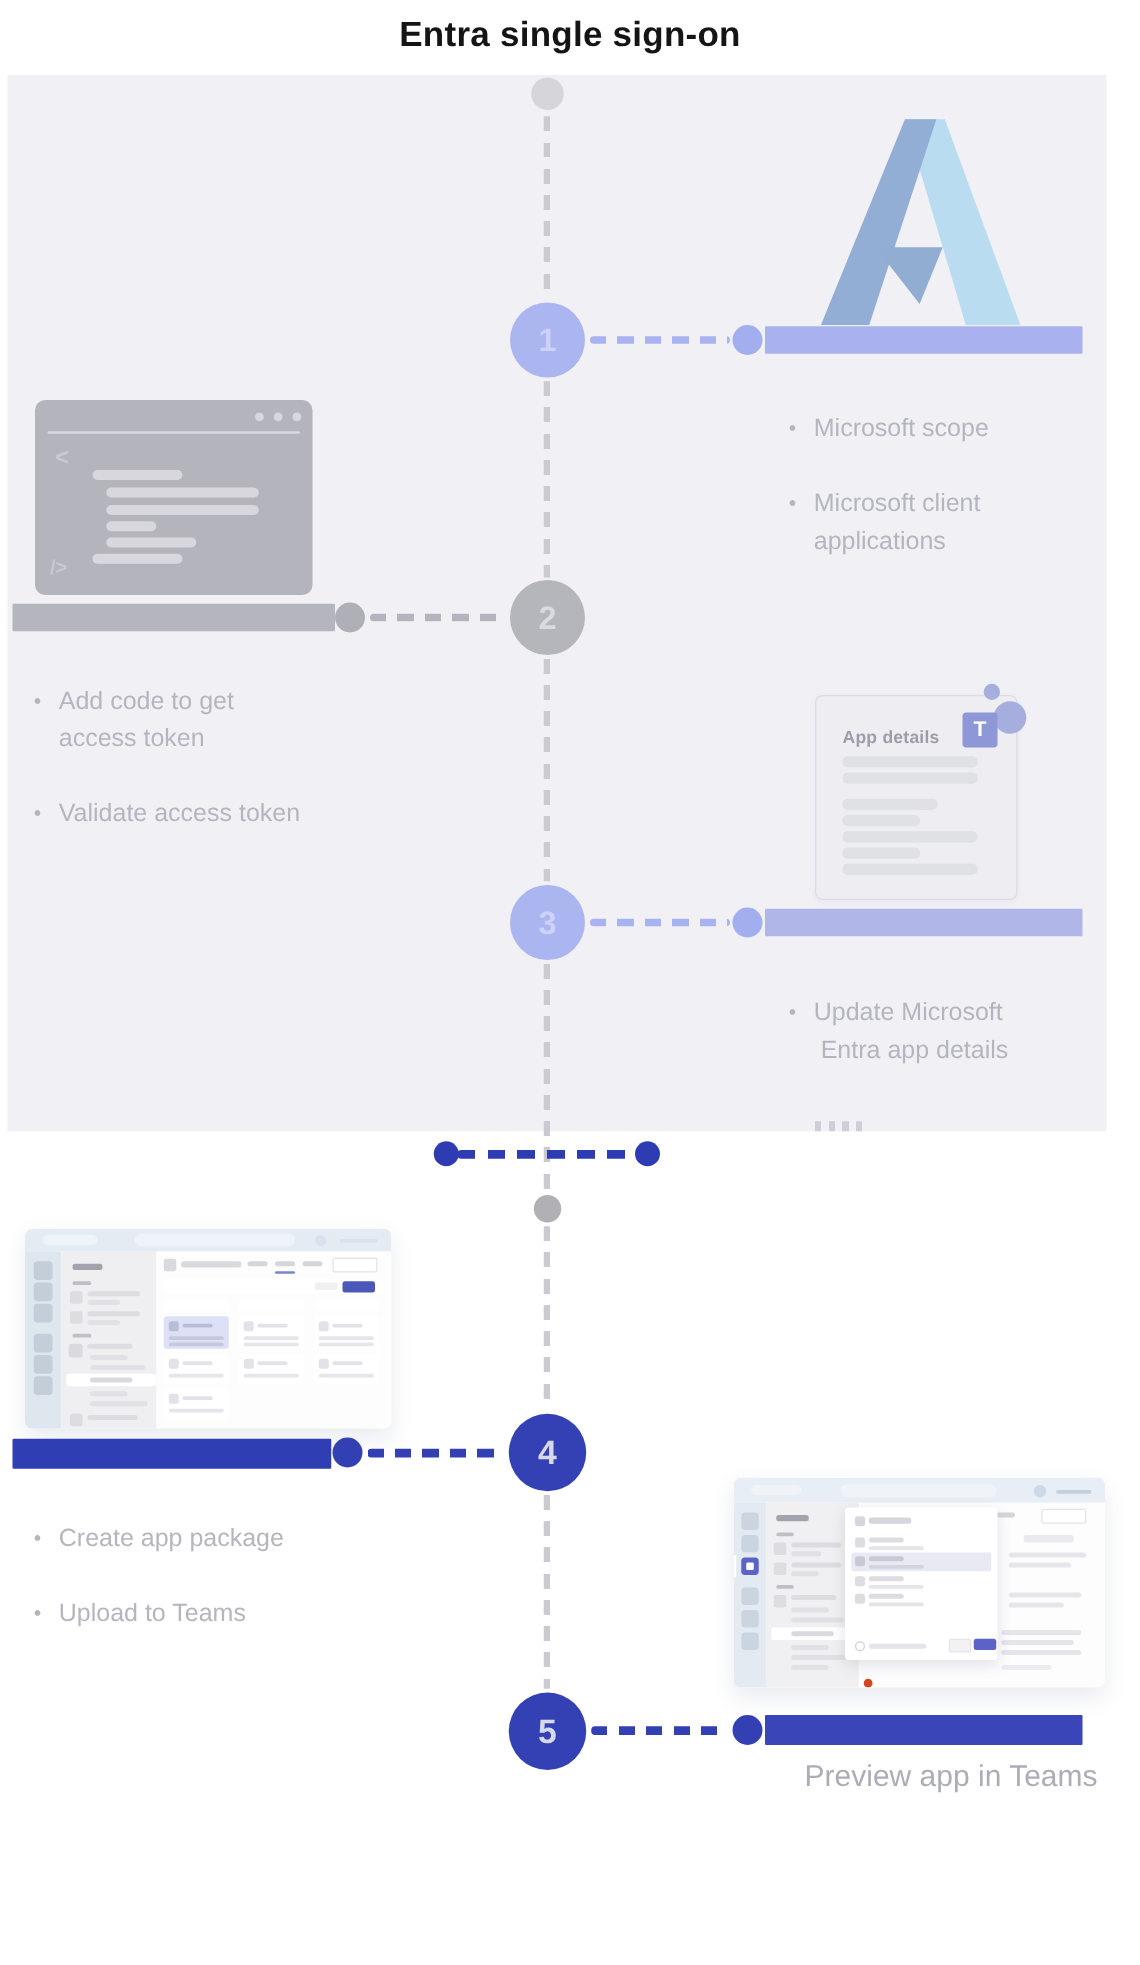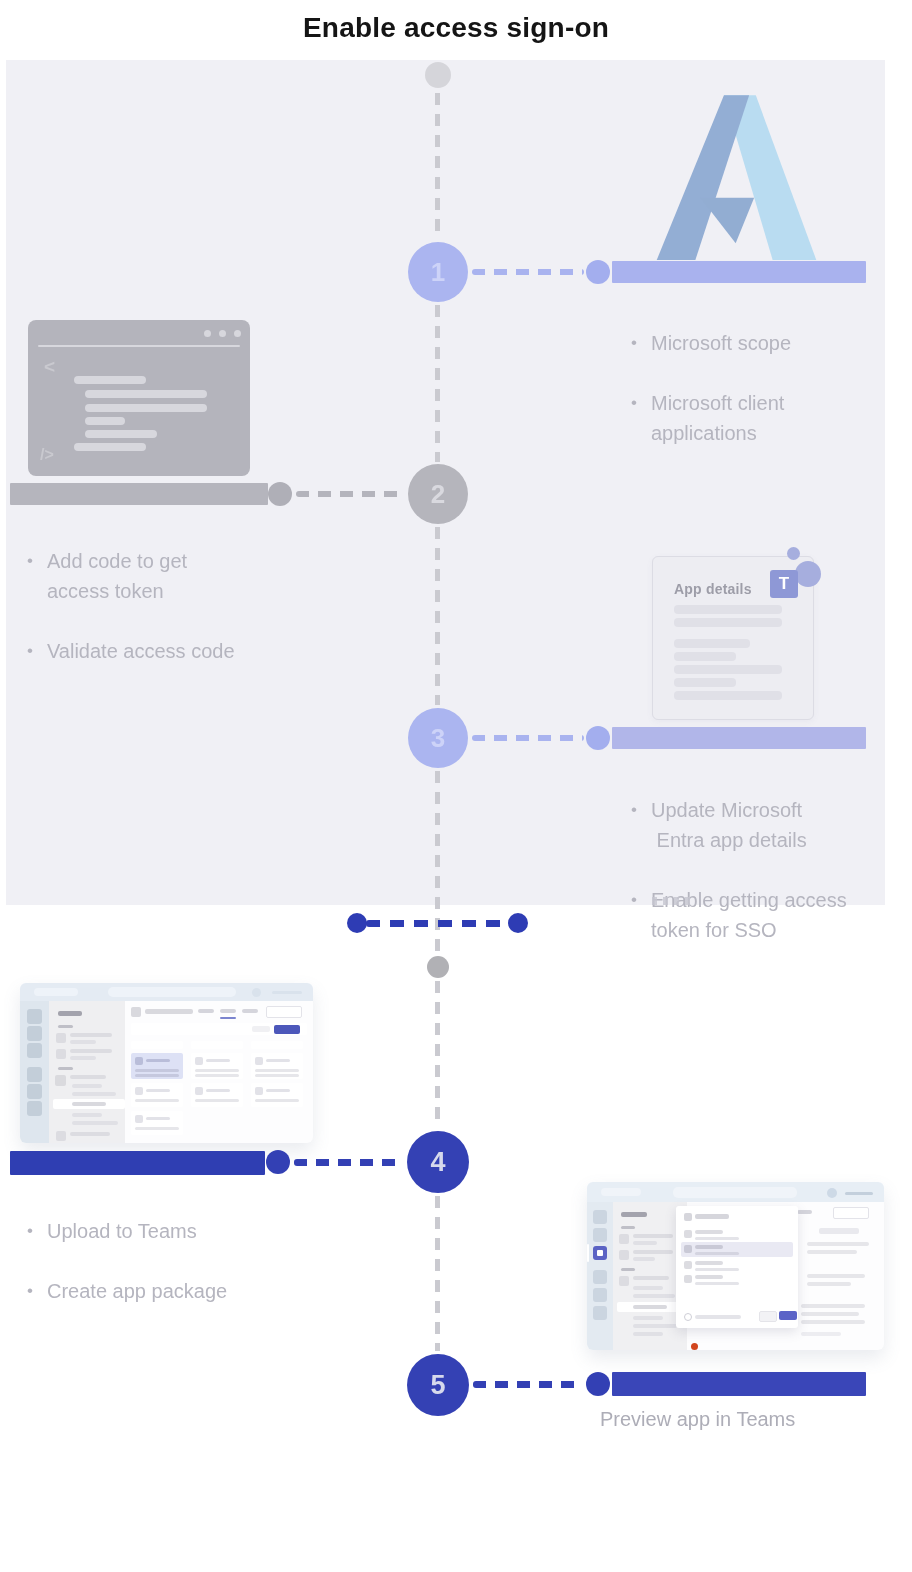--- a/index.html
+++ b/index.html
@@ -16,21 +16,21 @@
   .dh.connector{height:7px;background:repeating-linear-gradient(90deg,#2e3cb4 0 14px,transparent 14px 24px);}
   .dot{position:absolute;border-radius:50%;}
   .circle{position:absolute;border-radius:50%;display:flex;align-items:center;justify-content:center;font-weight:bold;font-size:26px;}
   .c-purple{background:#abb5f0;color:#cdd3f8;}
   .c-grey{background:#b5b5bc;color:#d9d9df;}
   .c-blue{background:#3441b4;color:#d6d9ec;font-size:27px;}
   .label-bar{position:absolute;border-radius:1px;}
   .bullets{position:absolute;margin:0;padding:0;list-style:none;font-size:20px;line-height:30px;color:#b5b5bf;white-space:pre-line;}
   .bullets li{position:relative;padding-left:23px;margin-bottom:0;}
   .bullets li::before{content:"\2022";position:absolute;left:3px;top:0;font-size:17px;color:#b5b5bf;}
-  #preview-caption{position:absolute;left:600px;top:1408px;width:278px;text-align:left;font-size:20px;color:#adadb7;}
+  #preview-caption{position:absolute;left:600px;top:1408px;width:278px;text-align:right;font-size:24px;color:#adadb7;}
   
   #code-card{position:absolute;left:28px;top:320px;width:222px;height:156px;background:#b4b4bc;border-radius:8px;}
   .cc{position:absolute;border-radius:4px;background:#d7d7dd;}
   .cc-glyph{position:absolute;color:#c9c9cf;font-size:19px;font-weight:bold;background:none;}
   
   #manifest-card{position:absolute;left:652px;top:556px;width:160px;height:162px;background:#ededf2;border:1px solid #dcdce4;border-radius:6px;box-shadow:0 2px 6px rgba(120,120,150,.06);}
   #manifest-label{position:absolute;left:21px;top:24px;font-size:14px;font-weight:bold;color:#9d9da8;letter-spacing:.2px;}
   .ml{position:absolute;height:9px;border-radius:4px;background:#e0e0e7;}
   
   .tlogo-sq{position:absolute;border-radius:3px;background:#8e98d6;display:flex;align-items:center;justify-content:center;color:#fff;font-weight:bold;}
@@ -38,21 +38,21 @@
   
   .shot{position:absolute;background:#fdfdfe;border-radius:6px;box-shadow:0 8px 18px rgba(100,110,140,.14);overflow:hidden;}
   .ph{position:absolute;border-radius:2px;}
   .clip-remnant{position:absolute;left:652px;top:897px;width:40px;height:8px;overflow:hidden;background:repeating-linear-gradient(90deg,#c6c6d0 0 5px,transparent 5px 11px);opacity:.8;}
 </style>
 </head>
 <body>
 
 <div id="stage">
 
-  <div id="title">Enable access sign-on</div>
+  <div id="title">Entra single sign-on</div>
 
   <div id="panel"></div>
 
   <div class="dot" style="left:425px;top:62px;width:26px;height:26px;background:#d5d5da;"></div>
   <div class="dv" style="left:435px;top:93px;height:147px;"></div>
   <div class="dv" style="left:435px;top:305px;height:157px;"></div>
   <div class="dv" style="left:435px;top:527px;height:178px;"></div>
   <div class="dv" style="left:435px;top:771px;height:182px;"></div>
   <div class="dot" style="left:427px;top:956px;width:22px;height:22px;background:#b1b1b5;"></div>
   <div class="dv" style="left:435px;top:981px;height:147px;"></div>
@@ -95,21 +95,21 @@
   </div>
   <div class="label-bar" style="left:10px;top:483px;width:258px;height:22px;background:#b5b5bd;"></div>
   <div class="dot" style="left:268px;top:482px;width:24px;height:24px;background:#afafb7;"></div>
   <div class="dh grey" style="left:296px;top:491px;width:108px;"></div>
   <div class="circle c-grey" style="left:408px;top:464px;width:60px;height:60px;">
       <span>2</span>
     </div>
   <ul class="bullets" style="left:24px;top:516px;width:260px;">
     <li>Add code to get
 access token</li>
-    <li>Validate access code</li>
+    <li>Validate access token</li>
   </ul>
 
   <div id="manifest-card">
     <div id="manifest-label">App details</div>
     <div class="tlogo-c" style="left:134px;top:-10px;width:13px;height:13px;"></div>
     <div class="tlogo-c" style="left:142px;top:4px;width:26px;height:26px;"></div>
     <div class="tlogo-sq" style="left:117px;top:13px;width:28px;height:28px;font-size:17px;">
         <span>T</span>
       </div>
     <div class="ml" style="left:21px;top:48px;width:108px;"></div>
@@ -122,22 +122,20 @@
   </div>
   <div class="circle c-purple" style="left:408px;top:708px;width:60px;height:60px;">
       <span>3</span>
     </div>
   <div class="dh purple" style="left:472px;top:735px;width:112px;"></div>
   <div class="dot" style="left:586px;top:726px;width:24px;height:24px;background:#a3aeee;"></div>
   <div class="label-bar" style="left:612px;top:727px;width:254px;height:22px;background:#b1b6e9;"></div>
   <ul class="bullets" style="left:628px;top:765px;width:256px;">
     <li>Update Microsoft
 &nbsp;Entra app details</li>
-    <li>Enable getting access
-token for SSO</li>
   </ul>
   <div class="clip-remnant"></div>
 
   <div class="shot" style="left:20px;top:983px;width:293px;height:160px;">
     <div class="ph" style="left:0;top:0;width:293px;height:18px;background:#e4ebf3;border-radius:0;"></div>
     <div class="ph" style="left:14px;top:5px;width:44px;height:8px;border-radius:4px;background:#eef3f9;"></div>
     <div class="ph" style="left:88px;top:4px;width:128px;height:10px;border-radius:5px;background:#eef3f9;"></div>
     <div class="ph" style="left:232px;top:5px;width:9px;height:9px;border-radius:50%;background:#d9e2ec;"></div>
     <div class="ph" style="left:252px;top:8px;width:30px;height:3px;background:#d9e2ec;"></div>
     <div class="ph" style="left:0;top:18px;width:29px;height:142px;background:#dee6ee;border-radius:0;"></div>
@@ -212,22 +210,22 @@
     <div class="ph" style="left:126px;top:134px;width:24px;height:3px;background:#e2e2e8;"></div>
     <div class="ph" style="left:115px;top:144px;width:44px;height:3px;background:#e6e6ea;"></div>
   </div>
   <div class="label-bar" style="left:10px;top:1151px;width:255px;height:24px;background:#2f3eb2;"></div>
   <div class="dot" style="left:266px;top:1150px;width:24px;height:24px;background:#3340b4;"></div>
   <div class="dh blue" style="left:294px;top:1159px;width:110px;"></div>
   <div class="circle c-blue" style="left:407px;top:1131px;width:62px;height:62px;">
       <span>4</span>
     </div>
   <ul class="bullets" style="left:24px;top:1186px;width:260px;">
+    <li>Create app package</li>
     <li>Upload to Teams</li>
-    <li>Create app package</li>
   </ul>
 
   <div class="shot" style="left:587px;top:1182px;width:297px;height:168px;">
     <div class="ph" style="left:0;top:0;width:297px;height:20px;background:#e7eef5;border-radius:0;"></div>
     <div class="ph" style="left:14px;top:6px;width:40px;height:8px;border-radius:4px;background:#f0f4f9;"></div>
     <div class="ph" style="left:86px;top:5px;width:124px;height:11px;border-radius:5px;background:#f0f4f9;"></div>
     <div class="ph" style="left:240px;top:6px;width:10px;height:10px;border-radius:50%;background:#cdd9e6;"></div>
     <div class="ph" style="left:258px;top:10px;width:28px;height:3px;background:#c3cfdc;"></div>
     <div class="ph" style="left:0;top:20px;width:26px;height:148px;background:#e3eaf1;border-radius:0;"></div>
     <div class="ph" style="left:6px;top:28px;width:14px;height:14px;border-radius:3px;background:#cbd5e0;"></div>

